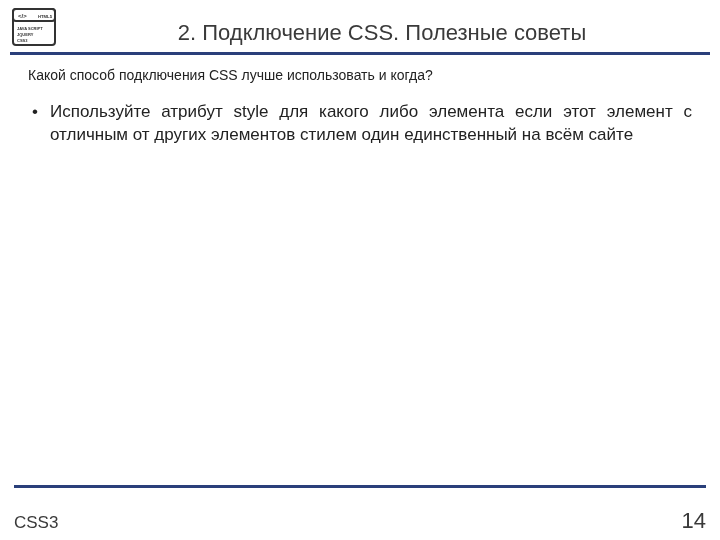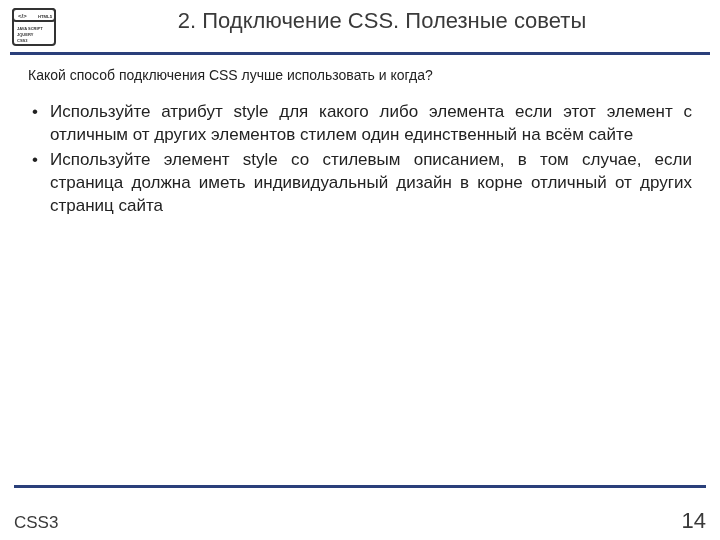--- a/index.html
+++ b/index.html
@@ -6,21 +6,21 @@
   body {
     width: 720px;
     height: 540px;
     background: #fff;
     font-family: Arial, Helvetica, sans-serif;
     position: relative;
     overflow: hidden;
   }
   .header {
     display: flex;
-    align-items: flex-start;
+    align-items: flex-end;
     padding: 8px 12px 0 12px;
     gap: 24px;
   }
   .logo {
     width: 44px;
     height: 38px;
     margin-right: 20px;
     flex-shrink: 0;
   }
   .title {
@@ -108,21 +108,20 @@
     </svg>
   </div>
   <div class="title">2. Подключение CSS. Полезные советы</div>
 </div>
 <hr class="hr-top">
 
 <div class="content">
   <p class="question">Какой способ подключения CSS лучше использовать и когда?</p>
   <ul class="bullets">
     <li>Используйте атрибут style для какого либо элемента если этот элемент с отличным от других элементов стилем один единственный на всём сайте</li>
-    <li>Используйте элемент style со стилевым описанием, в том случае, если страница должна иметь индивидуальный дизайн в корне отличный от других страниц сайта</li>
   </ul>
 </div>
 
 <div class="footer">
   <hr class="hr-bottom">
   <div class="footer-row">
     <span class="footer-left">CSS3</span>
     <span class="footer-right">14</span>
   </div>
 </div>

